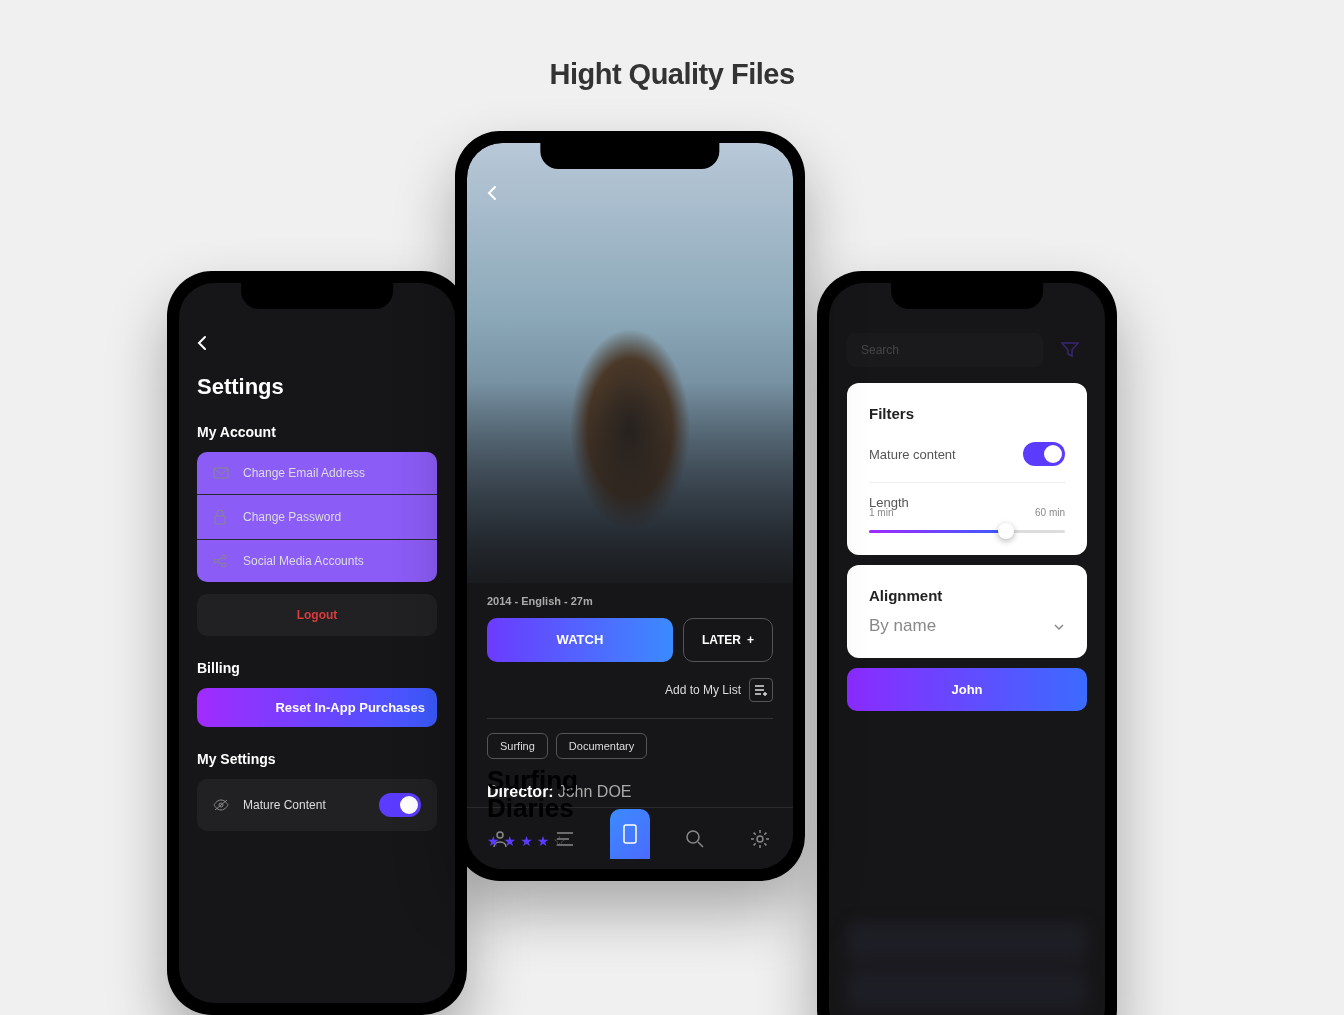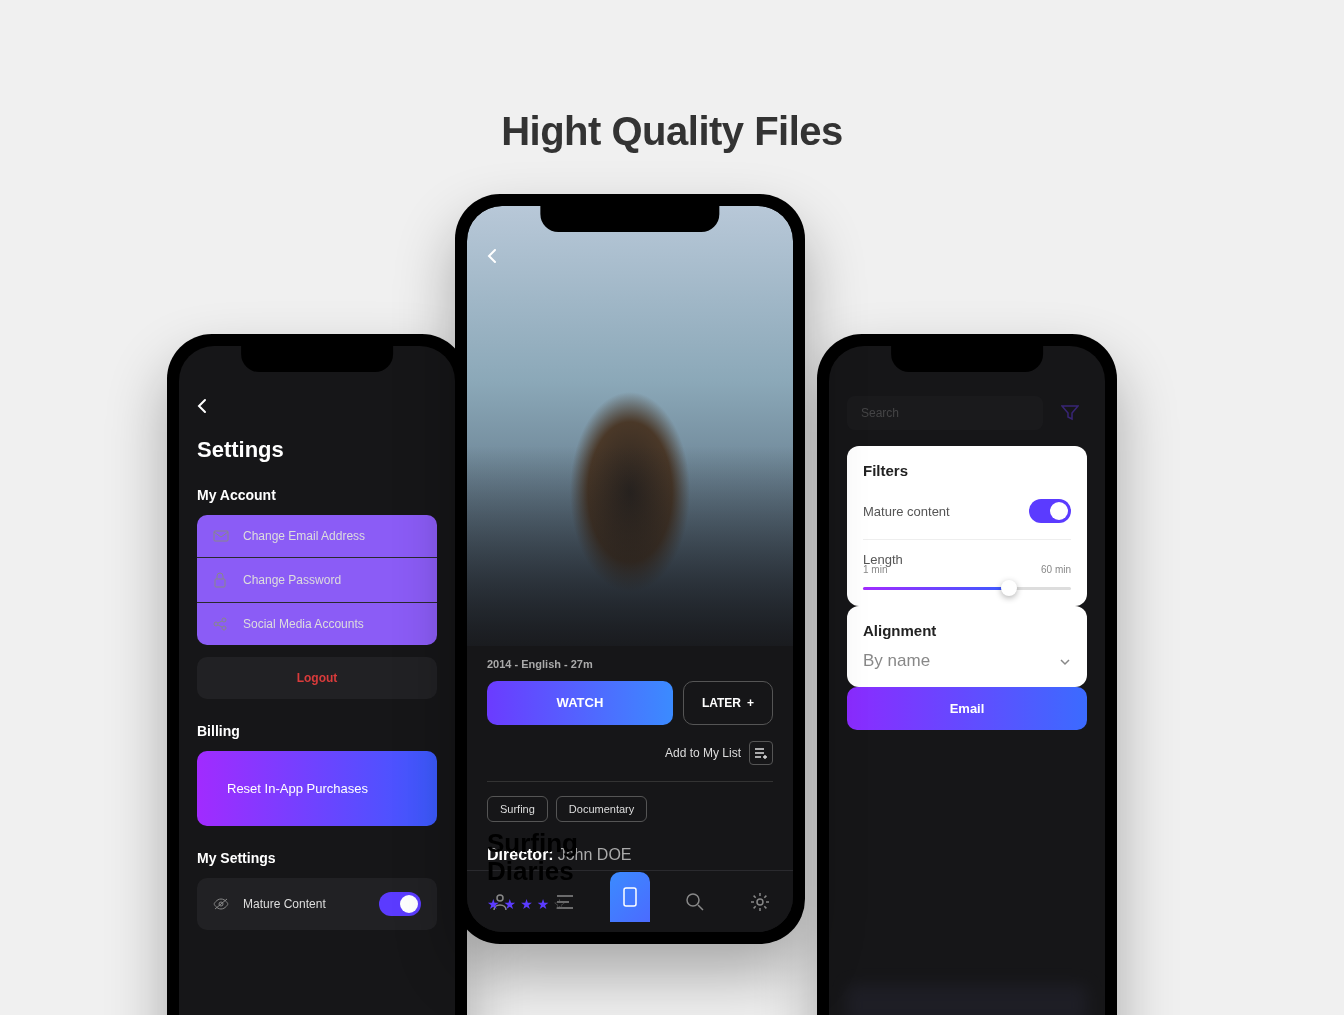--- a/index.html
+++ b/index.html
@@ -1,37 +1,37 @@
 <!DOCTYPE html>
 <html><head>
 <meta charset="utf-8">
 <style>
 *{margin:0;padding:0;box-sizing:border-box;font-family:-apple-system,BlinkMacSystemFont,'Segoe UI',sans-serif}
 body{background:#f0f0f0;min-height:1015px;width:1344px;overflow:hidden;position:relative}
-.page-title{text-align:center;font-size:40px;font-weight:800;color:#333;padding-top:109px;letter-spacing:-0.5px}
+.page-title{text-align:center;font-size:29px;font-weight:800;color:#333;padding-top:58px;letter-spacing:-0.5px}
 .phones{position:relative;width:100%;height:800px;margin-top:40px}
 .phone{position:absolute;background:#000;border-radius:45px;padding:12px;box-shadow:0 30px 60px rgba(0,0,0,0.3)}
 .phone-l{width:300px;height:744px;left:167px;top:140px}
 .phone-c{width:350px;height:750px;left:455px;top:0;z-index:10}
 .phone-r{width:300px;height:783px;left:817px;top:140px}
 .screen{background:#161618;border-radius:35px;width:100%;height:100%;overflow:hidden;position:relative}
 .notch{position:absolute;top:0;left:50%;transform:translateX(-50%);width:55%;height:26px;background:#000;border-radius:0 0 18px 18px;z-index:100}
 .content{padding:50px 18px 18px;color:#fff;height:100%;overflow:hidden}
 
 
 .back-btn{color:#fff;font-size:20px;margin-bottom:18px;display:inline-block}
 .h1{font-size:22px;font-weight:700;margin-bottom:24px}
 .h2{font-size:14px;font-weight:700;margin-bottom:12px}
 .card{background:#8b5cf6;border-radius:10px;overflow:hidden;margin-bottom:12px}
 .row{display:flex;align-items:center;padding:14px 16px;gap:14px;border-bottom:1px solid #2a2a2e}
 .row:last-child{border-bottom:none}
 .row-icon{width:16px;color:#888;display:flex;align-items:center}
 .row-label{font-size:12px;color:#ddd}
 .logout-btn{background:#212124;color:#d93b3b;text-align:center;padding:14px;border-radius:10px;font-size:12px;font-weight:600;margin-bottom:24px}
-.grad-btn{background:linear-gradient(90deg,#a12bff,#3b5bff);color:#fff;text-align:left;padding:30px;border-radius:10px;font-size:13px;font-weight:400;margin-bottom:24px}
+.grad-btn{background:linear-gradient(90deg,#a12bff,#3b5bff);color:#fff;text-align:right;padding:12px;border-radius:10px;font-size:13px;font-weight:700;margin-bottom:24px}
 .toggle-row{display:flex;align-items:center;justify-content:space-between;background:#212124;padding:14px 16px;border-radius:10px}
 .toggle{width:42px;height:24px;background:#5b3bff;border-radius:12px;position:relative}
 .toggle::after{content:'';position:absolute;right:3px;top:3px;width:18px;height:18px;background:#fff;border-radius:50%}
 .toggle.off{background:#ddd}
 .toggle.off::after{right:auto;left:3px}
 
 
 .hero{position:absolute;top:0;left:0;right:0;height:440px;background:linear-gradient(180deg,#b8c8d8 0%,#8ba8b8 40%,#3a4a5c 100%);border-radius:35px 35px 0 0}
 .hero::before{content:'';position:absolute;inset:0;background:radial-gradient(ellipse 120px 200px at 50% 65%,#2a2420 0%,#4a3828 35%,transparent 50%);border-radius:35px 35px 0 0}
 .hero::after{content:'';position:absolute;bottom:0;left:0;right:0;height:200px;background:linear-gradient(transparent,rgba(22,22,24,0.9))}
@@ -54,21 +54,21 @@
 .director-label{font-weight:700}
 .director-name{color:#aaa}
 .tabbar{position:absolute;bottom:0;left:0;right:0;height:62px;display:flex;align-items:center;justify-content:space-around;border-top:1px solid #2a2a2e;background:#161618}
 .tab{color:#888;width:40px;height:40px;display:flex;align-items:center;justify-content:center}
 .tab.active{background:linear-gradient(135deg,#3b8bff,#4b6bff);border-radius:10px 10px 0 0;color:#fff;height:50px;margin-top:-10px}
 
 
 .search-bar{display:flex;align-items:center;gap:10px;margin-bottom:16px;opacity:0.4}
 .search-input{flex:1;background:#212124;padding:10px 14px;border-radius:8px;font-size:12px;color:#888;border:none}
 .filter-icon{color:#6b3bff;width:34px;height:34px;display:flex;align-items:center;justify-content:center}
-.white-card{background:#fff;border-radius:12px;padding:16px;color:#222}
+.white-card{background:#fff;border-radius:12px;padding:22px;margin-bottom:10px;color:#222}
 .card-title{font-size:15px;font-weight:800;margin-bottom:14px}
 .filter-row{display:flex;justify-content:space-between;align-items:center;padding:6px 0 12px}
 .filter-label{font-size:13px;color:#555}
 .flen{margin-top:4px}
 .slider-wrap{position:relative;margin-top:12px}
 .slider-track{height:3px;background:#ddd;border-radius:2px;position:relative}
 .slider-fill{position:absolute;left:0;width:70%;height:100%;background:linear-gradient(90deg,#a12bff,#3b5bff);border-radius:2px}
 .slider-thumb{position:absolute;left:70%;top:-7px;width:16px;height:16px;background:#fff;border-radius:50%;box-shadow:0 2px 6px rgba(0,0,0,0.3);transform:translateX(-50%)}
 .slider-labels{display:flex;justify-content:space-between;font-size:10px;color:#888;margin-top:-3px}
 .dropdown{display:flex;justify-content:space-between;align-items:center;font-size:17px;color:#888;margin-top:-2px}
@@ -264,21 +264,21 @@
       <div class="white-card">
         <div class="card-title">Alignment</div>
         <div class="dropdown">
           <span>By name</span>
           <span><svg width="12" height="8" viewBox="0 0 12 8" fill="none">
                   <path d="M2 2l4 4 4-4" stroke="currentColor" stroke-width="1.5"></path>
                 </svg></span>
         </div>
       </div>
 
-      <div class="apply-btn">Email</div>
+      <div class="apply-btn">John</div>
     </div>
     <div class="bg-blur">
       <div class="bg-item"></div>
           <div class="bg-item"></div>
     </div>
   </div>
 </div>
 
 </div>
 

